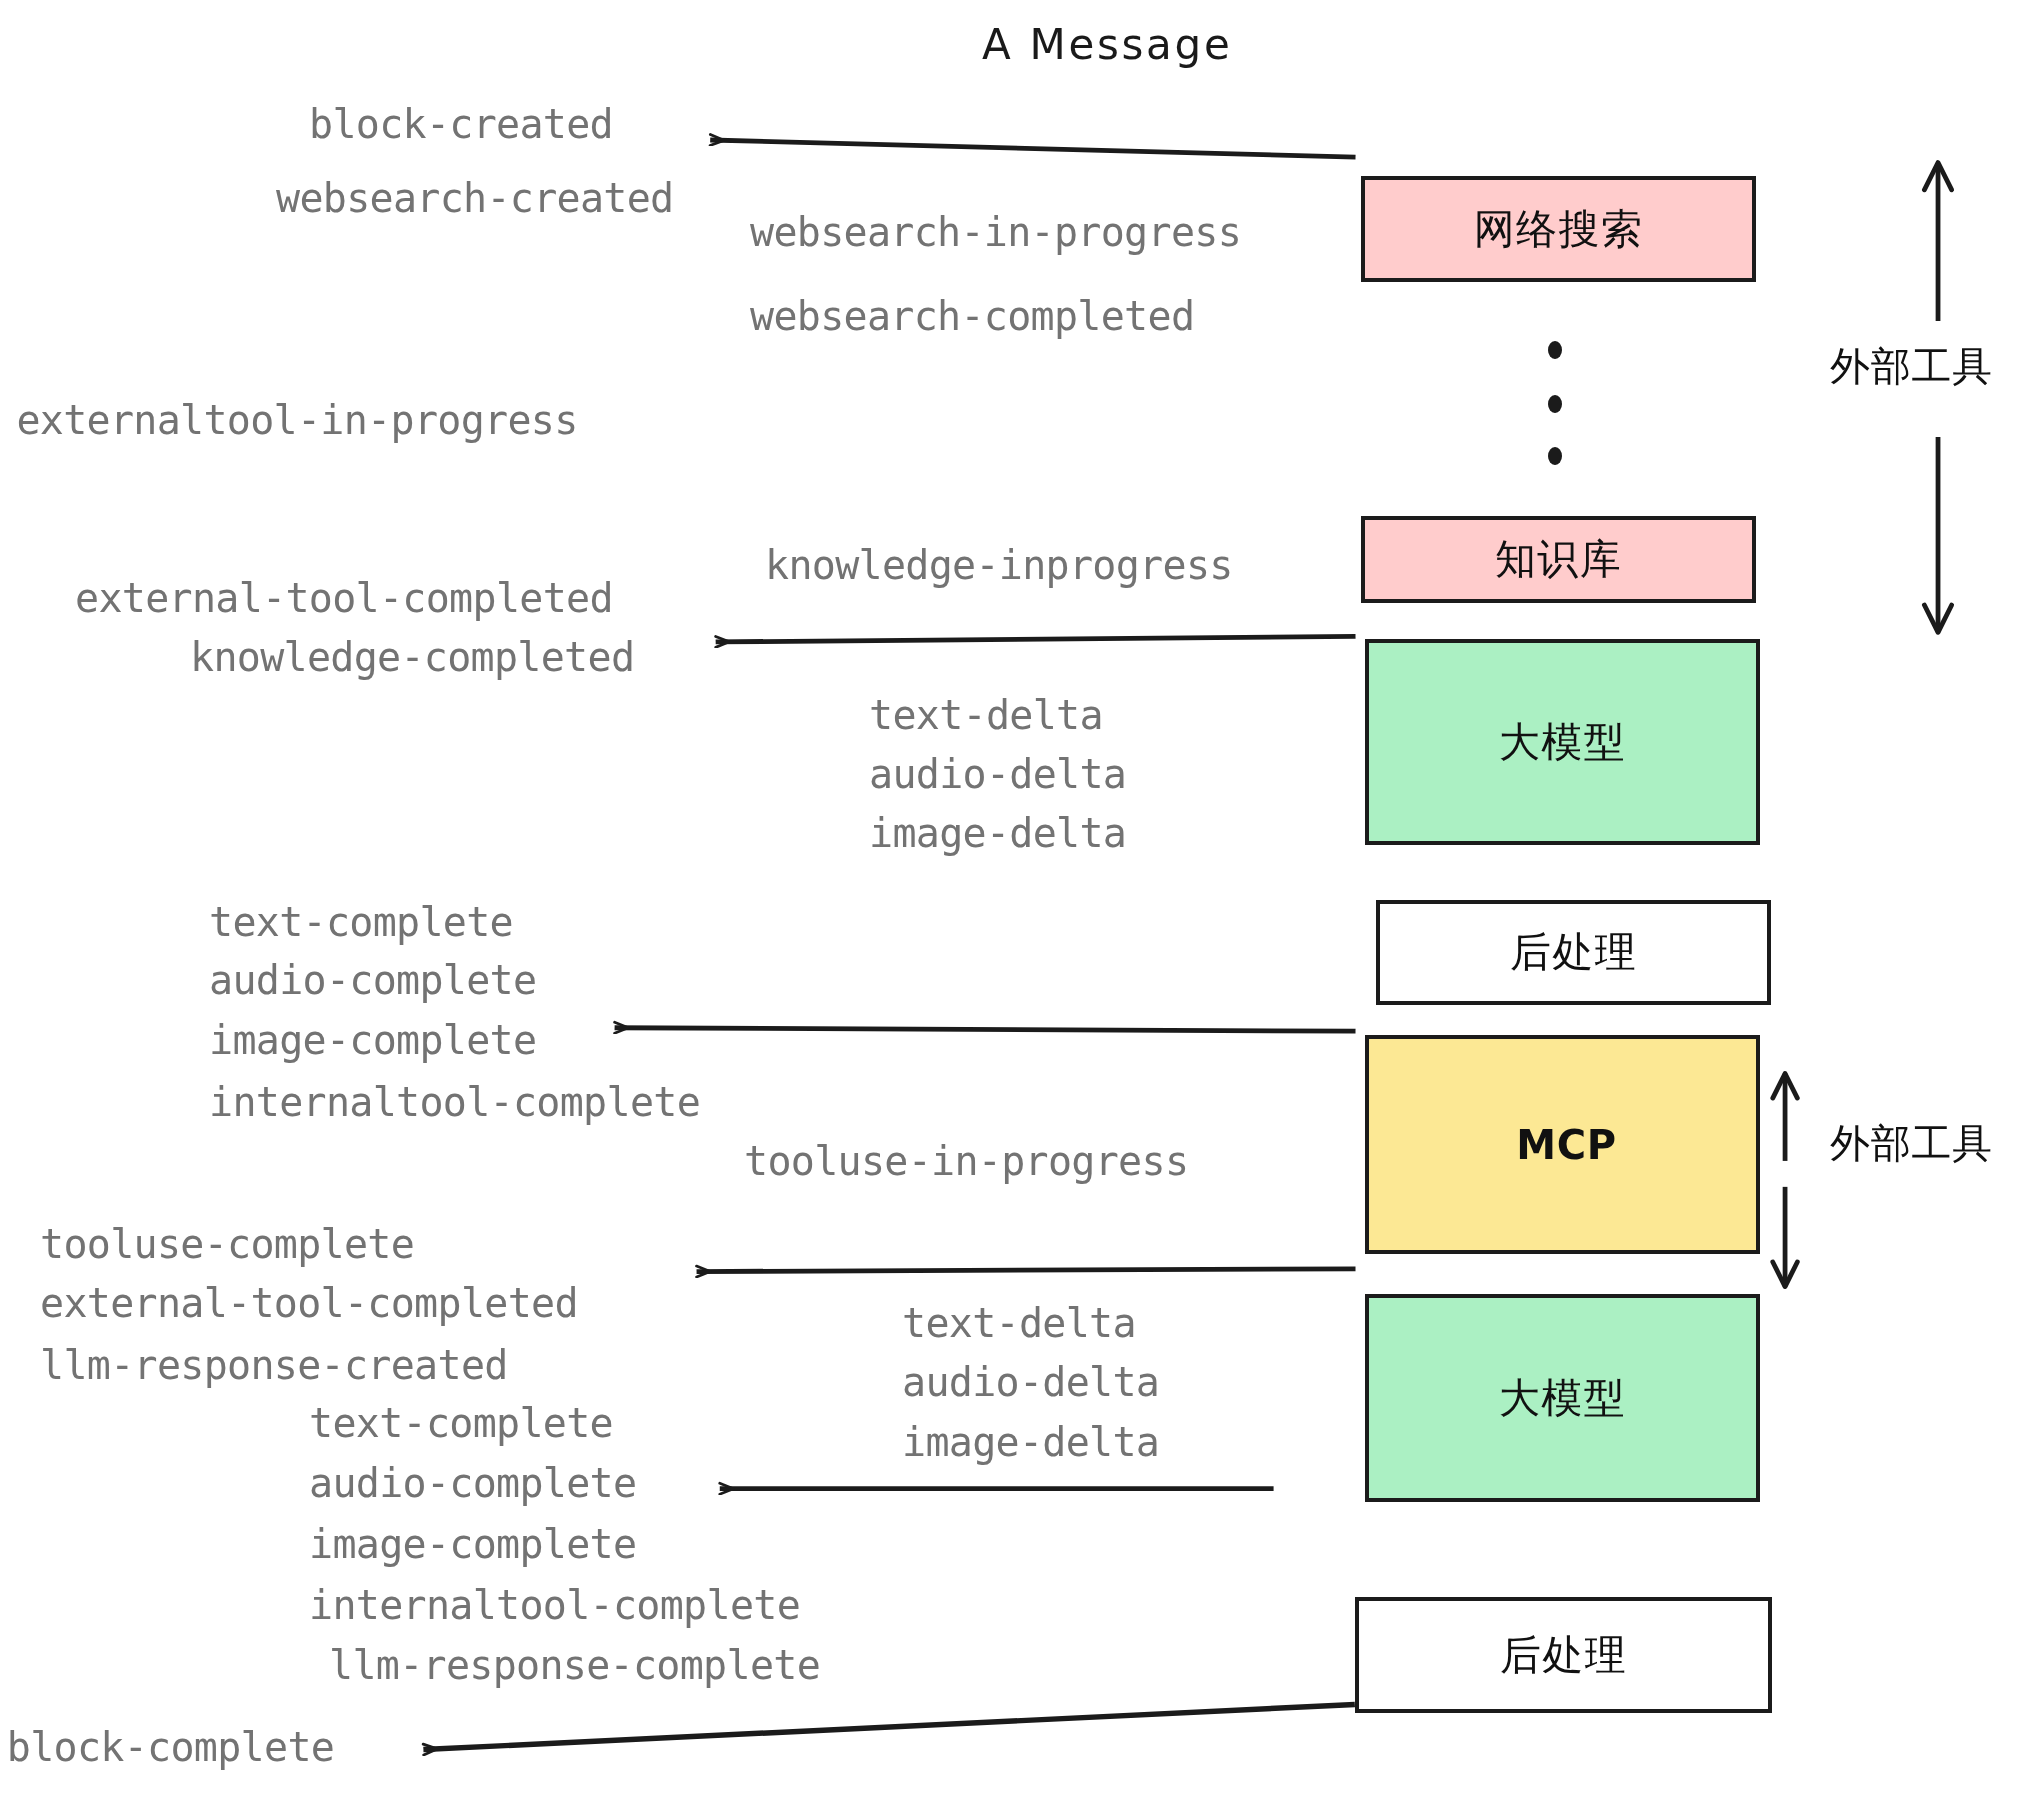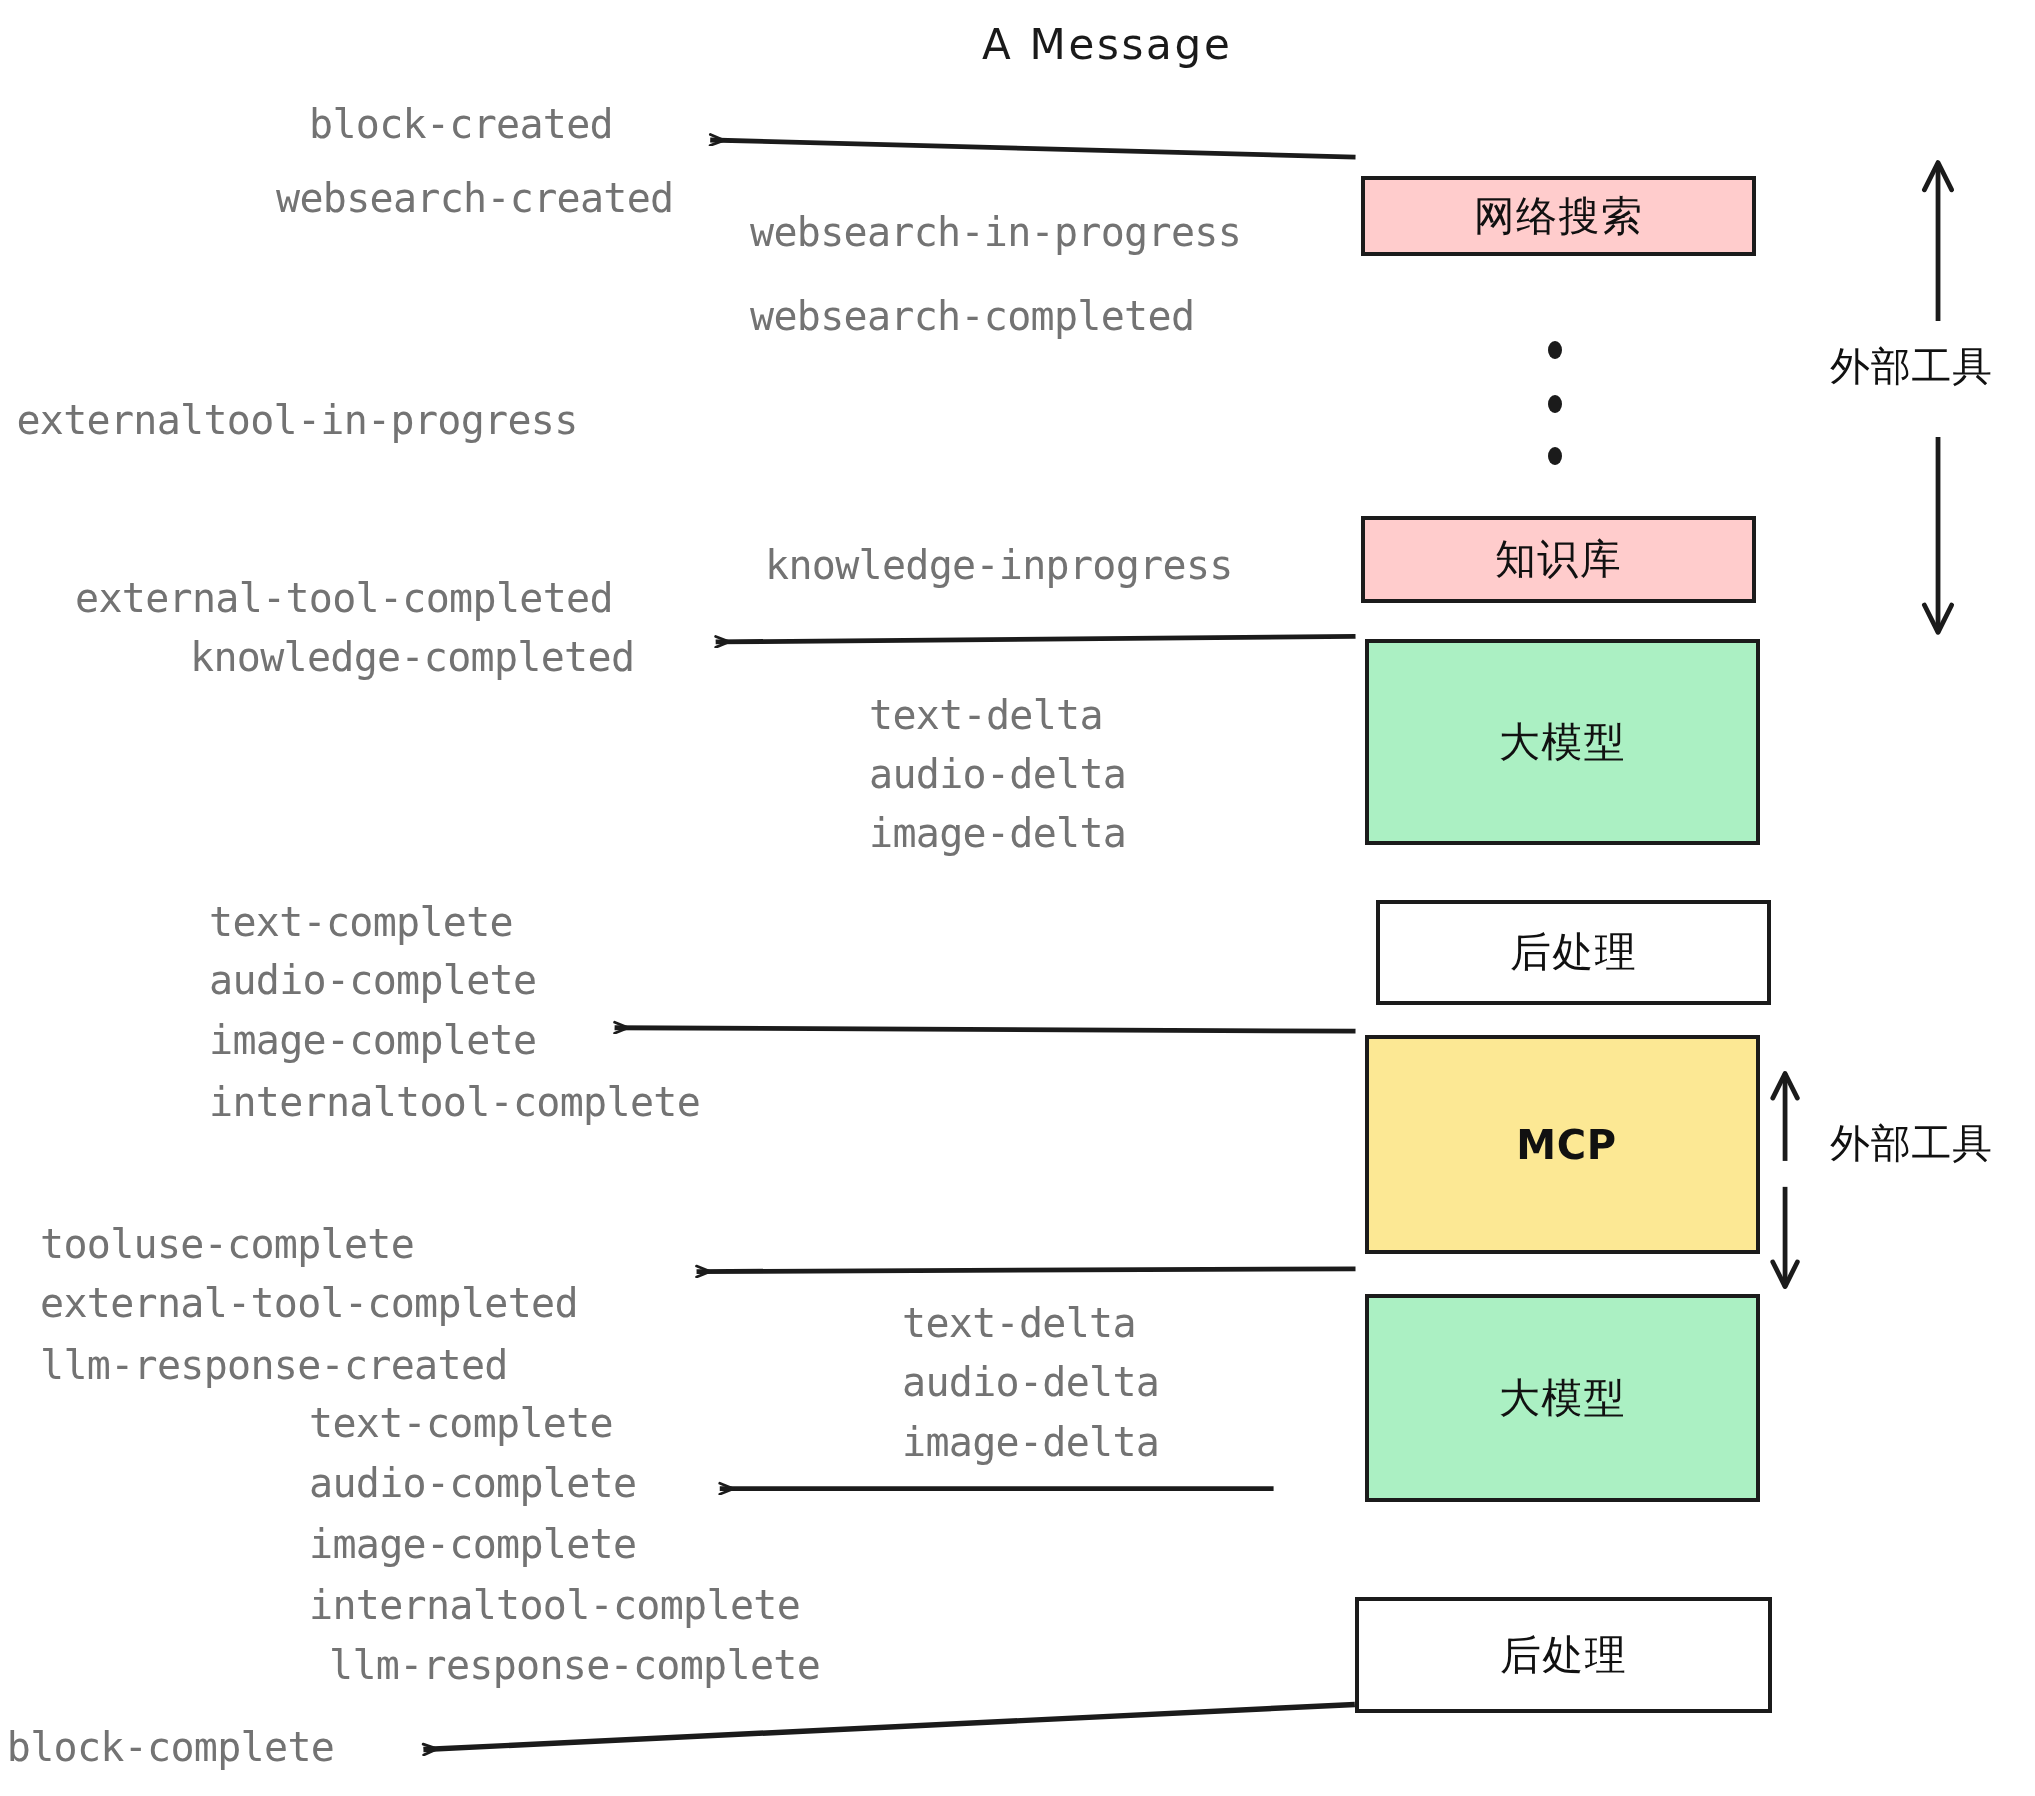--- a/index.html
+++ b/index.html
@@ -94,21 +94,21 @@
     fill: none;
   }
 </style>
 </head>
 <body>
 
 <div id="stage">
 
   <div class="title" style="left:982px; top:20px;">A Message</div>
 
-  <div class="box" style="left:1361px; top:176px; width:395px; height:80px; background:#FFCCCC;">
+  <div class="box" style="left:1361px; top:176px; width:395px; height:106px; background:#FFCCCC;">
     <span>网络搜索</span>
   </div>
 
   <div class="box" style="left:1361px; top:516px; width:395px; height:87px; background:#FFCCCC;">
     <span>知识库</span>
   </div>
 
   <div class="box" style="left:1365px; top:639px; width:395px; height:206px; background:#ABF0C3;">
     <span>大模型</span>
   </div>
@@ -147,20 +147,21 @@
   <div class="evt" style="left:190px;  top:637px;">knowledge-completed</div>
 
   <div class="evt" style="left:869px; top:695px;">text-delta</div>
   <div class="evt" style="left:869px; top:754px;">audio-delta</div>
   <div class="evt" style="left:869px; top:813px;">image-delta</div>
 
   <div class="evt" style="left:209px;  top:902px;">text-complete</div>
   <div class="evt" style="left:209px;  top:960px;">audio-complete</div>
   <div class="evt" style="left:209px;  top:1020px;">image-complete</div>
   <div class="evt" style="left:209px;  top:1082px;">internaltool-complete</div>
+  <div class="evt" style="left:744px; top:1141px;">tooluse-in-progress</div>
 
   <div class="evt" style="left:40px;   top:1224px;">tooluse-complete</div>
   <div class="evt" style="left:40px;   top:1283px;">external-tool-completed</div>
   <div class="evt" style="left:40px;   top:1345px;">llm-response-created</div>
 
   <div class="evt" style="left:902px; top:1303px;">text-delta</div>
   <div class="evt" style="left:902px; top:1362px;">audio-delta</div>
   <div class="evt" style="left:902px; top:1422px;">image-delta</div>
 
   <div class="evt" style="left:309px;  top:1403px;">text-complete</div>

